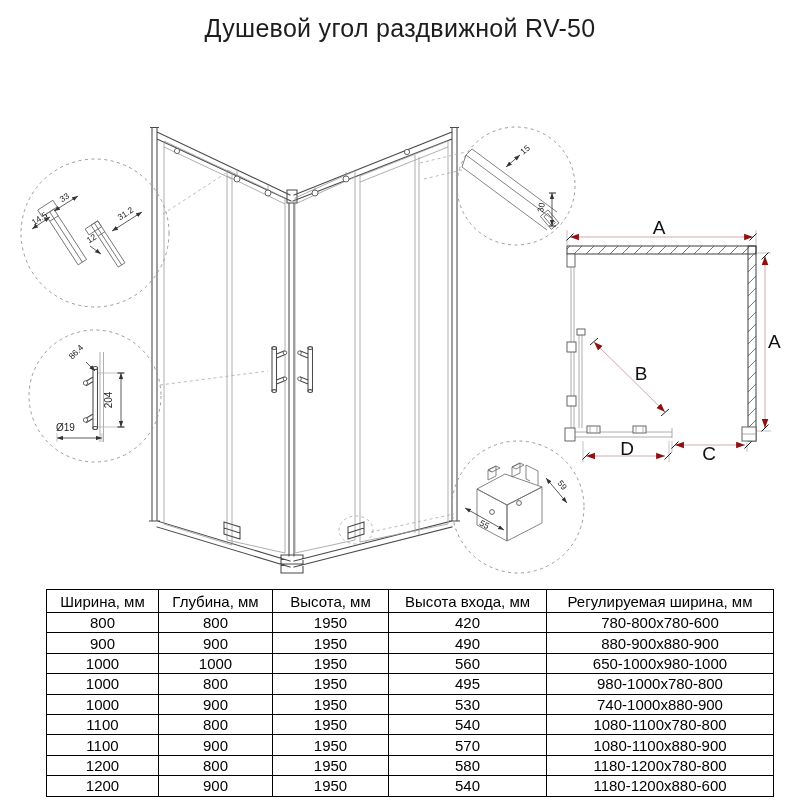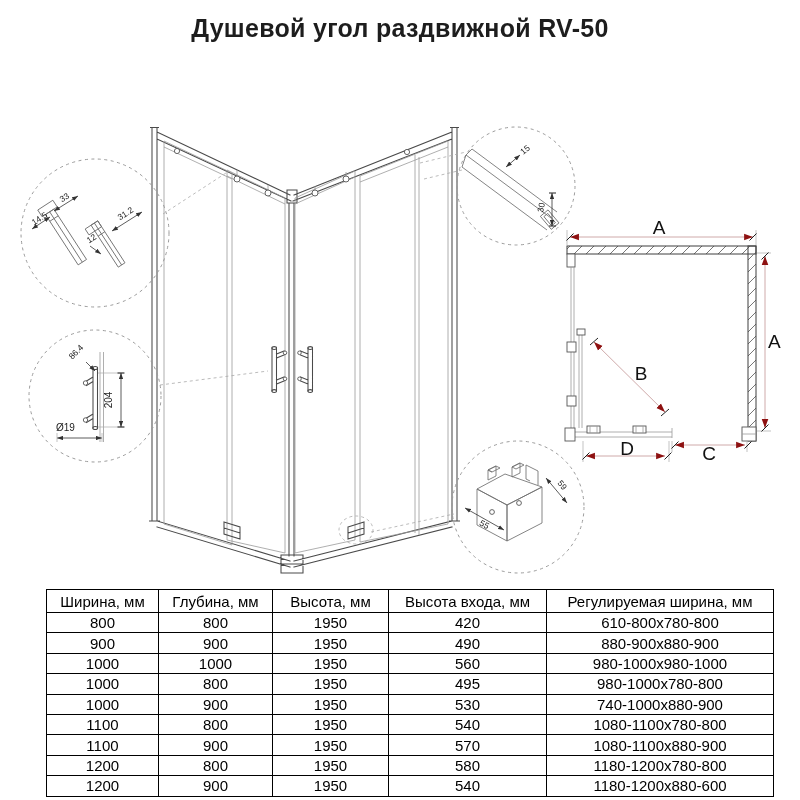--- a/index.html
+++ b/index.html
@@ -1,21 +1,21 @@
 <!DOCTYPE html>
 <html><head>
 <meta charset="utf-8">
 <style>
   html,body{margin:0;padding:0;}
   body{
     width:800px;height:800px;background:#ffffff;position:relative;overflow:hidden;
     font-family:"Liberation Sans",sans-serif;
   }
   .title-block{position:absolute;top:12px;left:0;width:800px;text-align:center;color:#1d1d1d;}
-  .title-line{font-size:25px;line-height:33px;font-weight:700;letter-spacing:.3px;}
+  .title-line{font-size:25px;line-height:33px;font-weight:400;letter-spacing:.3px;}
   svg.diagram{position:absolute;top:0;left:0;}
   svg text{font-family:"Liberation Sans",sans-serif;}
 
   .frame{stroke:#4a4a4a;stroke-width:1.05;fill:none;stroke-linecap:square;}
   .glass{stroke:#9a9a9a;stroke-width:.8;fill:none;}
   .glass2{stroke:#6f6f6f;stroke-width:.85;fill:none;}
   .roller{stroke:#555;stroke-width:.9;fill:#fff;}
   .blk{stroke:#555;stroke-width:.9;fill:#fff;}
   .dash{stroke:#a9a9a9;stroke-width:.8;fill:none;stroke-dasharray:3 3;}
   .dcircle{stroke:#9b9b9b;stroke-width:1;fill:none;stroke-dasharray:3 3.5;}
@@ -249,35 +249,35 @@
       <th>Высота входа, мм</th>
       <th>Регулируемая ширина, мм</th>
     </tr>
   </thead>
   <tbody>
       <tr>
         <td>800</td>
         <td>800</td>
         <td>1950</td>
         <td>420</td>
-        <td>610-800x780-800</td>
+        <td>780-800x780-600</td>
       </tr>
       <tr>
         <td>900</td>
         <td>900</td>
         <td>1950</td>
         <td>490</td>
         <td>880-900x880-900</td>
       </tr>
       <tr>
         <td>1000</td>
         <td>1000</td>
         <td>1950</td>
         <td>560</td>
-        <td>980-1000x980-1000</td>
+        <td>650-1000x980-1000</td>
       </tr>
       <tr>
         <td>1000</td>
         <td>800</td>
         <td>1950</td>
         <td>495</td>
         <td>980-1000x780-800</td>
       </tr>
       <tr>
         <td>1000</td>

